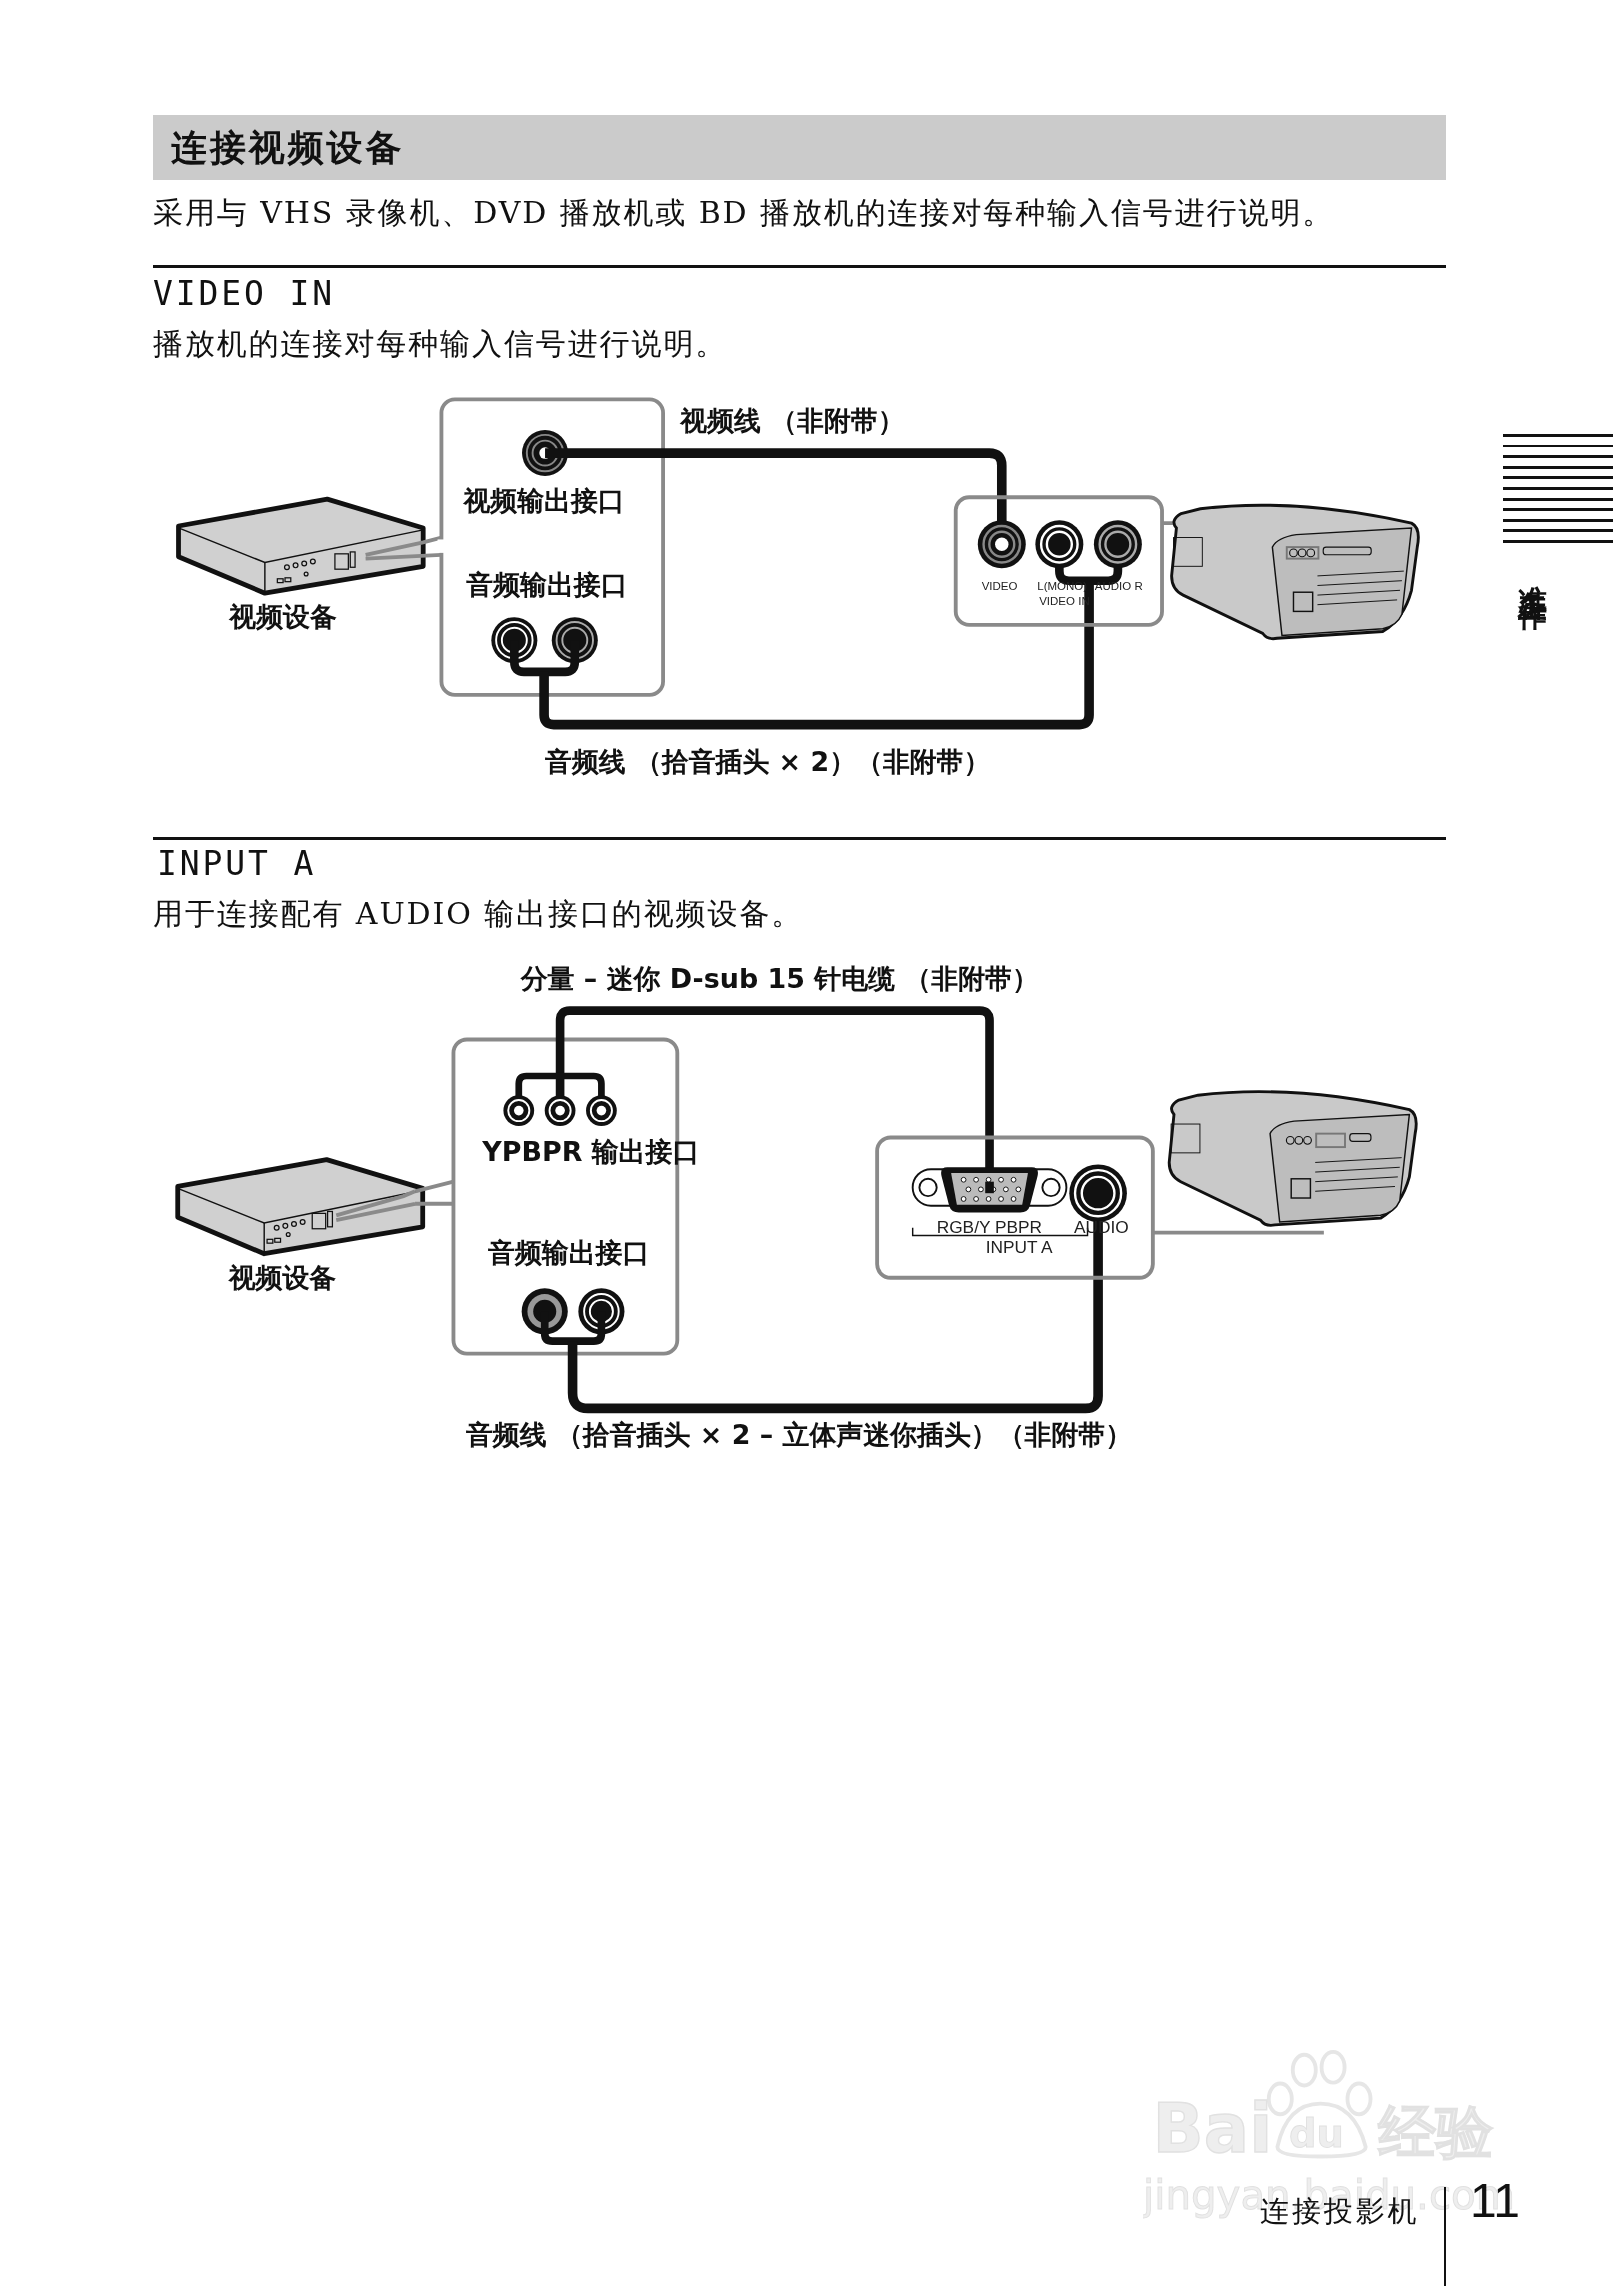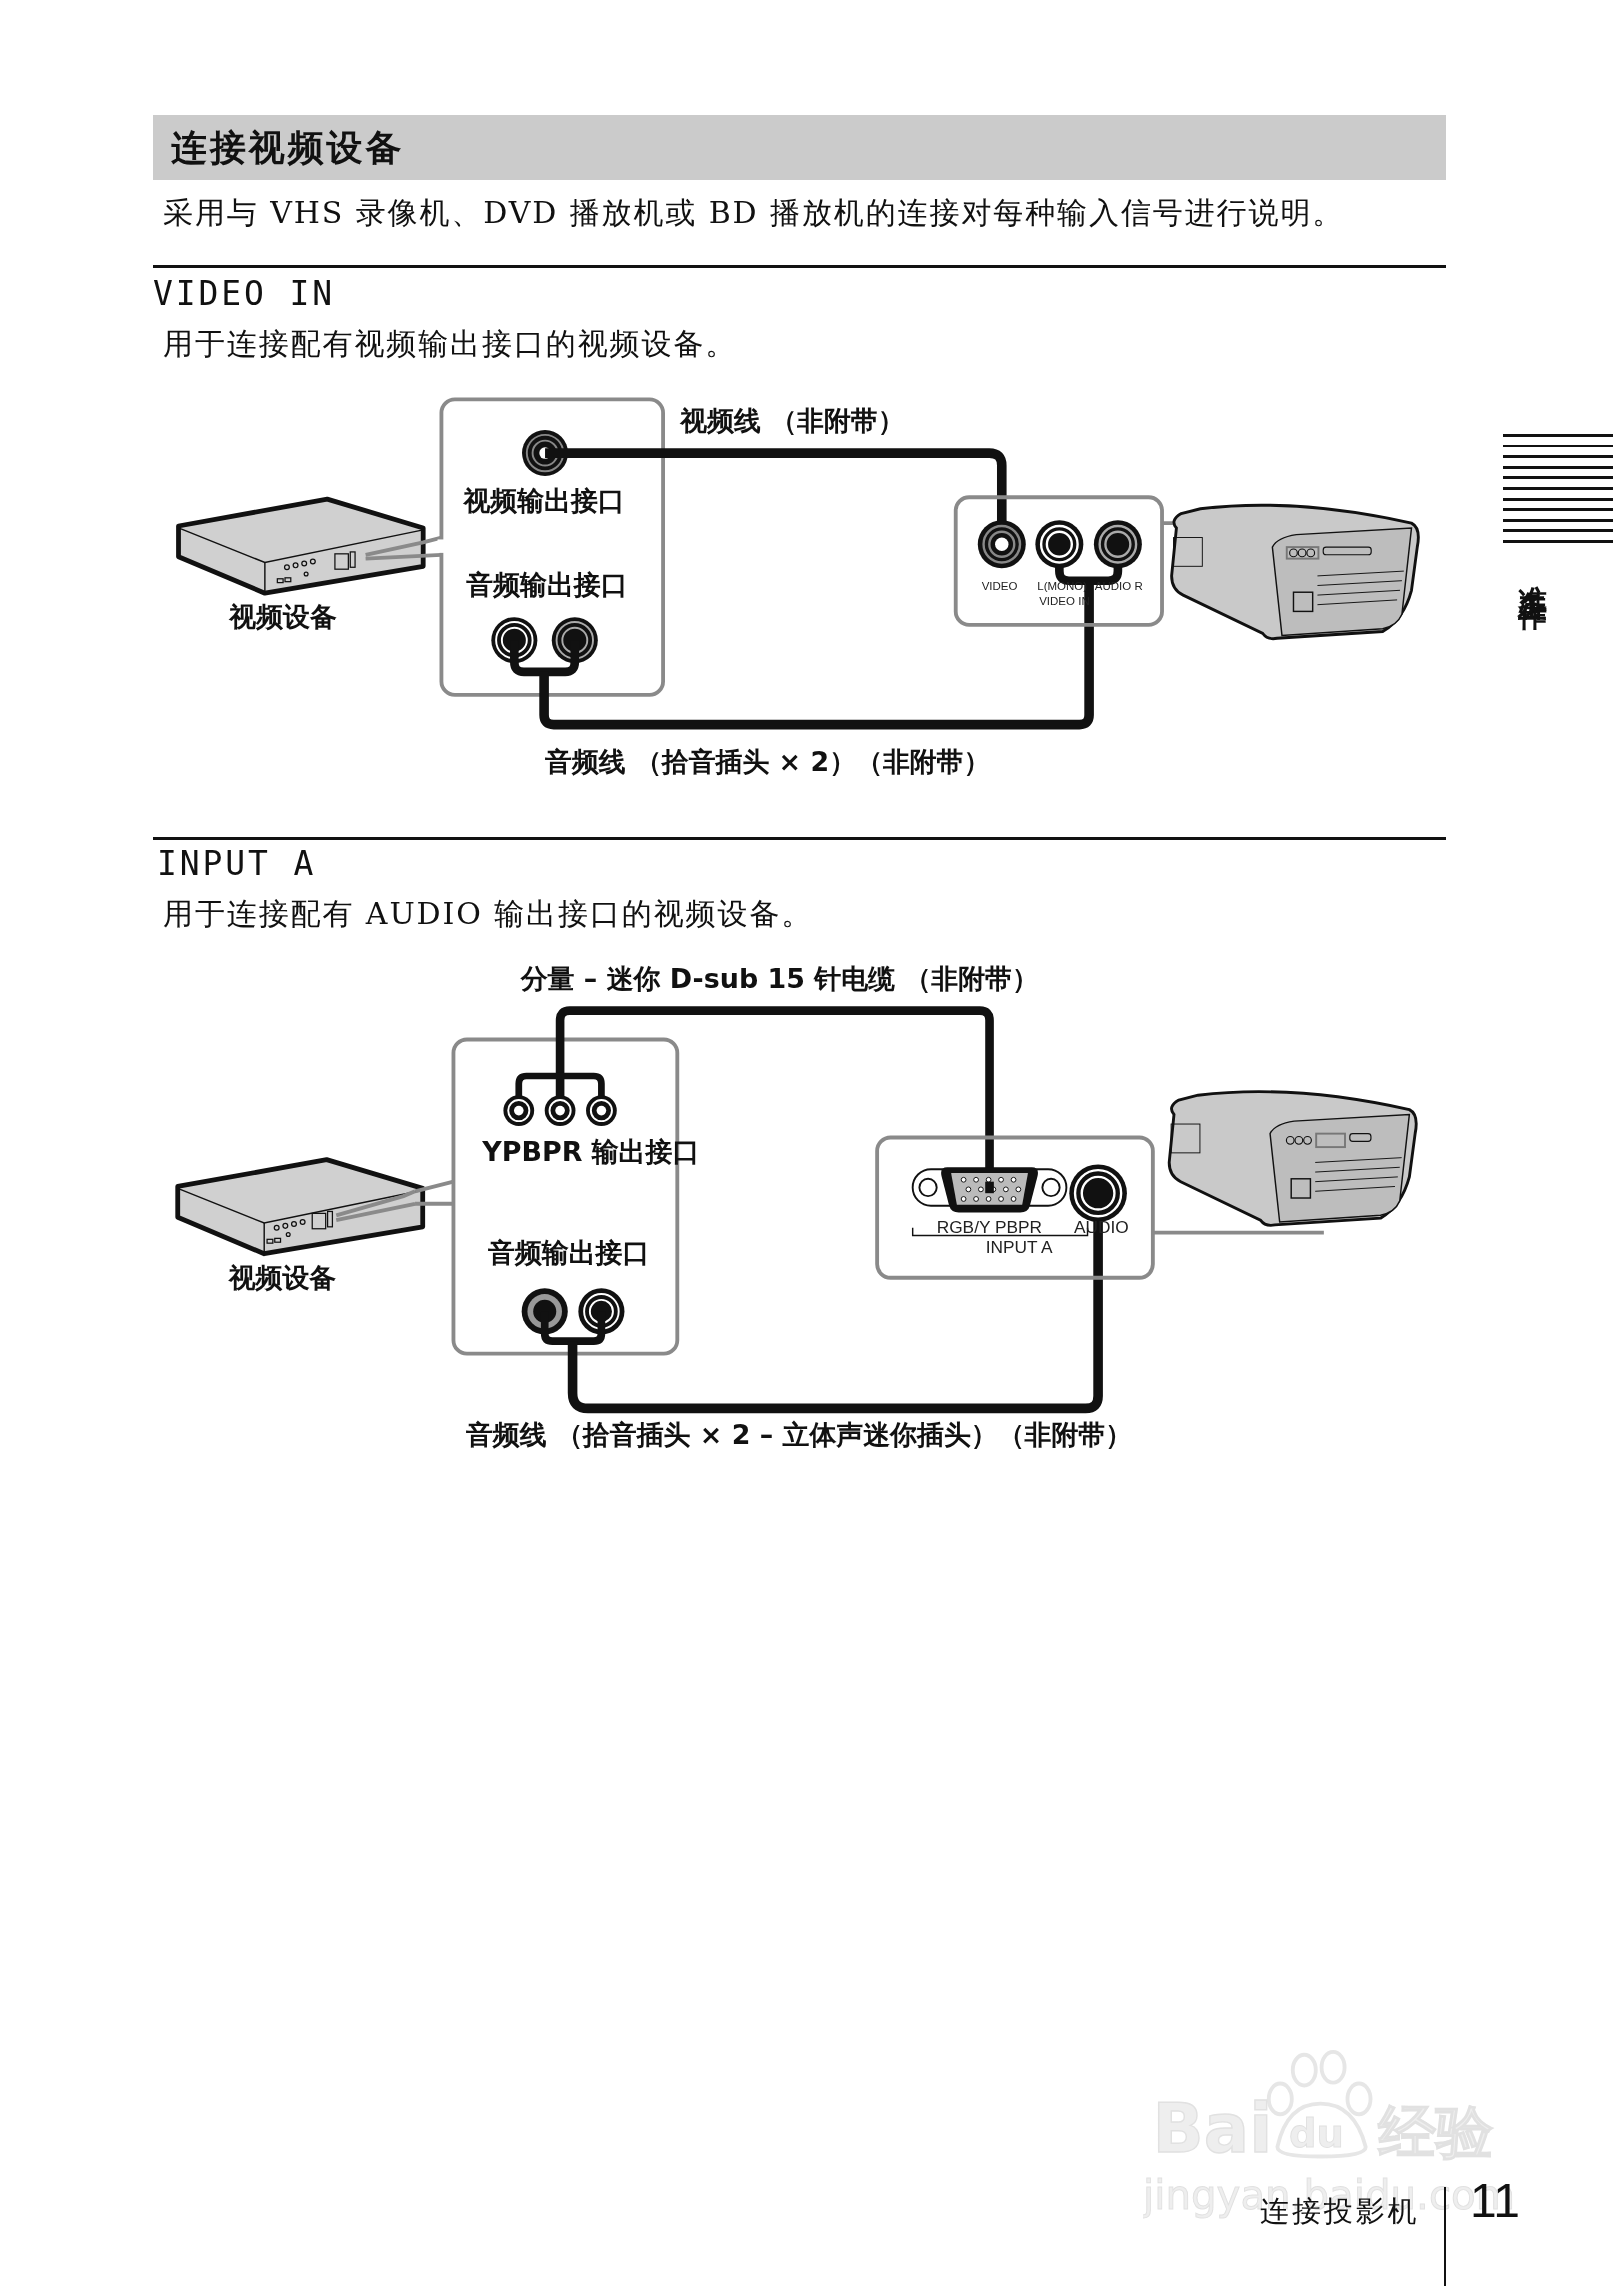--- a/index.html
+++ b/index.html
@@ -1,21 +1,21 @@
 <!DOCTYPE html>
 <html><head>
 <meta charset="utf-8">
 <style>
   html, body { margin:0; padding:0; background:#ffffff; }
   body { width:1614px; height:2286px; position:relative; overflow:hidden;
          font-family:"DejaVu Sans", sans-serif; color:#111; }
   .abs { position:absolute; }
   .section-bar { left:153px; top:115px; width:1293px; height:65px; background:#cbcbcb; }
   .section-title { left:171px; top:123px; font-size:36px; font-weight:bold; letter-spacing:2.9px; line-height:50px; white-space:nowrap;text-align:right; }
-  .body-text { font-family:"DejaVu Serif", serif; font-size:30px; letter-spacing:1.9px; white-space:nowrap; line-height:38px;margin-left:10px; }
+  .body-text { font-family:"DejaVu Serif", serif; font-size:30px; letter-spacing:1.9px; white-space:nowrap; line-height:38px; }
   .sub-heading { font-family:"DejaVu Sans Mono", monospace; font-size:33px; letter-spacing:2.9px; white-space:nowrap; line-height:38px; }
   .rule { left:153px; width:1293px; height:2.9px; background:#111; }
   .side-lines { left:1503px; top:434px; width:110px; height:111px;
     background:repeating-linear-gradient(to bottom, #111 0px, #111 2.9px, transparent 2.9px, transparent 10.6px); }
   .side-tab-text { left:1516px; top:562px; font-size:29px; line-height:33px; writing-mode:vertical-rl; letter-spacing:5.8px; font-weight:bold; }
   .footer-text { left:1260px; top:2192px; font-size:29px; letter-spacing:2.9px; white-space:nowrap; }
   .footer-divider { left:1444px; top:2187px; width:1.9px; height:99px; background:#111; }
   .page-number { left:1470px; top:2173px; font-size:48px; font-family:"Liberation Sans", sans-serif; }
   .watermark { left:1143px; top:2046px; width:384px; height:173px; opacity:0.85; }
   svg text { font-family:"DejaVu Sans", sans-serif; }
@@ -25,21 +25,21 @@
 </style>
 </head>
 <body>
 
 <div class="abs section-bar"></div>
 <div class="abs section-title">连接视频设备</div>
 <div class="abs body-text" style="left:153px; top:194px;">采用与 VHS 录像机、DVD 播放机或 BD 播放机的连接对每种输入信号进行说明。</div>
 
 <div class="abs rule" style="top:265px;"></div>
 <div class="abs sub-heading" style="left:153px; top:275px;">VIDEO IN</div>
-<div class="abs body-text" style="left:153px; top:325px;">用于连接配有视频输出接口的视频设备。</div>
+<div class="abs body-text" style="left:153px; top:325px;">播放机的连接对每种输入信号进行说明。</div>
 
 <svg class="abs" style="left:0; top:384px;" width="1614" height="403" viewBox="0 0 1680 420">
 
   <g>
     <polygon points="185,148 340,120 440,150 440,190 275,218 185,180" fill="#d0d0d0" stroke="#111" stroke-width="5" stroke-linejoin="round"></polygon>
     <polyline points="185,150 275,186 440,152" fill="none" stroke="#111" stroke-width="1.5"></polyline>
     <line x1="275" y1="186" x2="275" y2="218" stroke="#111" stroke-width="1.5"></line>
     <g fill="none" stroke="#111" stroke-width="1.3">
       <circle cx="298" cy="191" r="2.5"></circle>
         <circle cx="307" cy="189" r="2.5"></circle>

